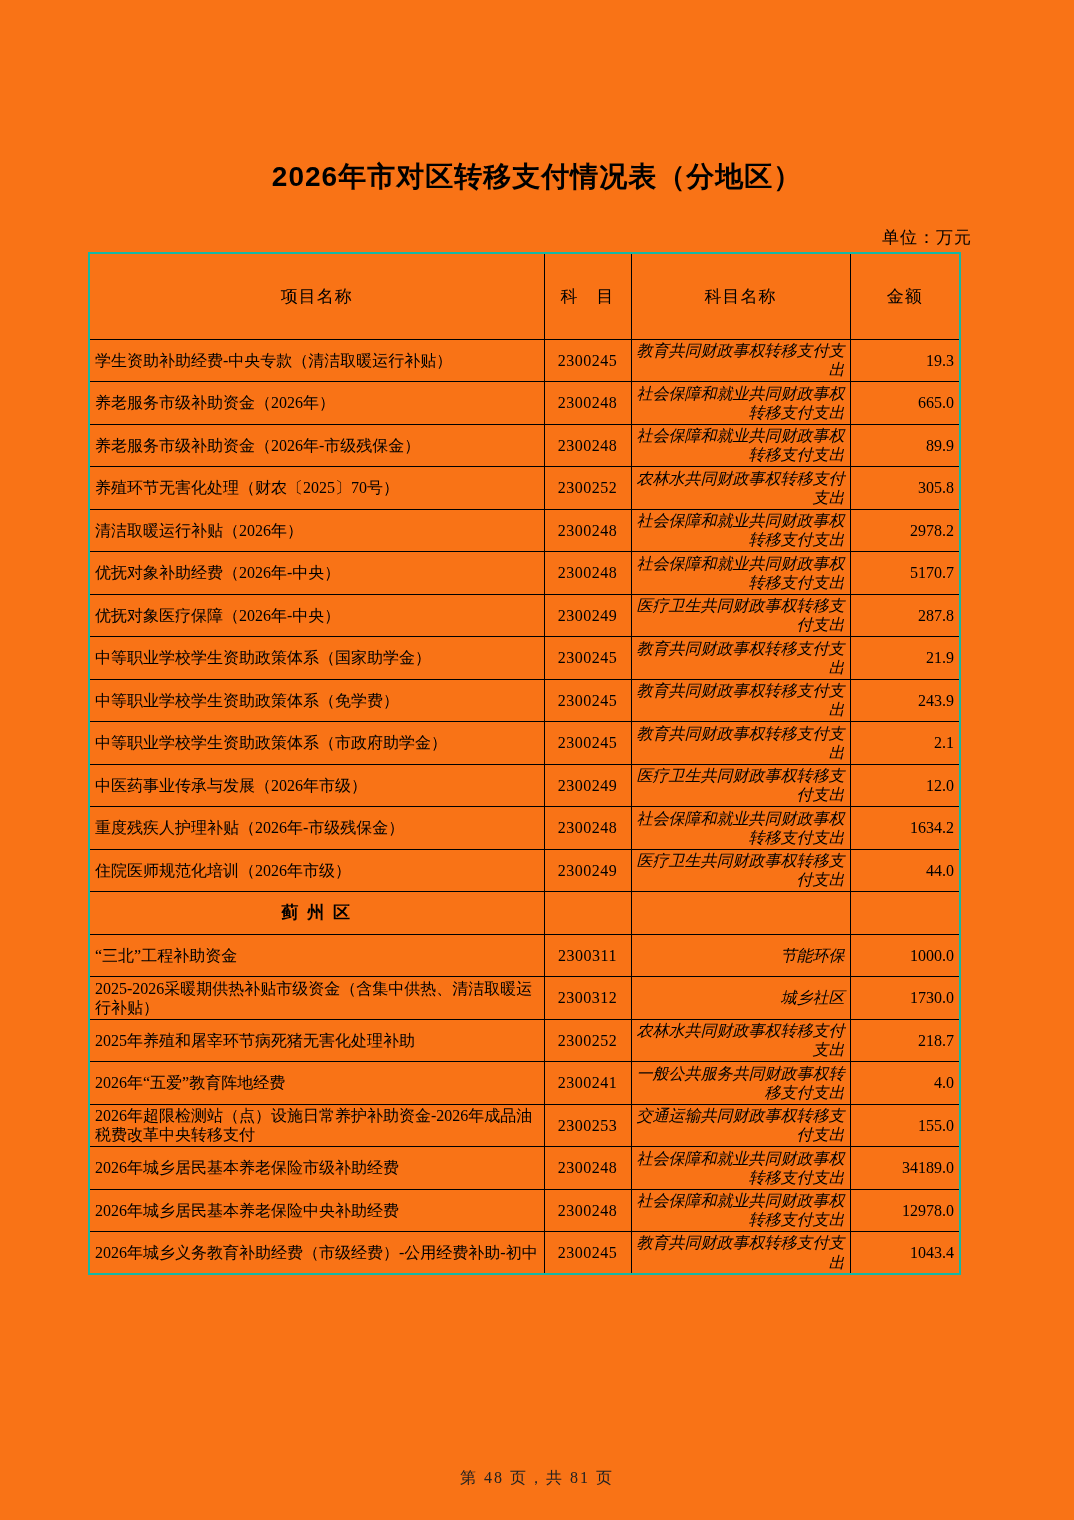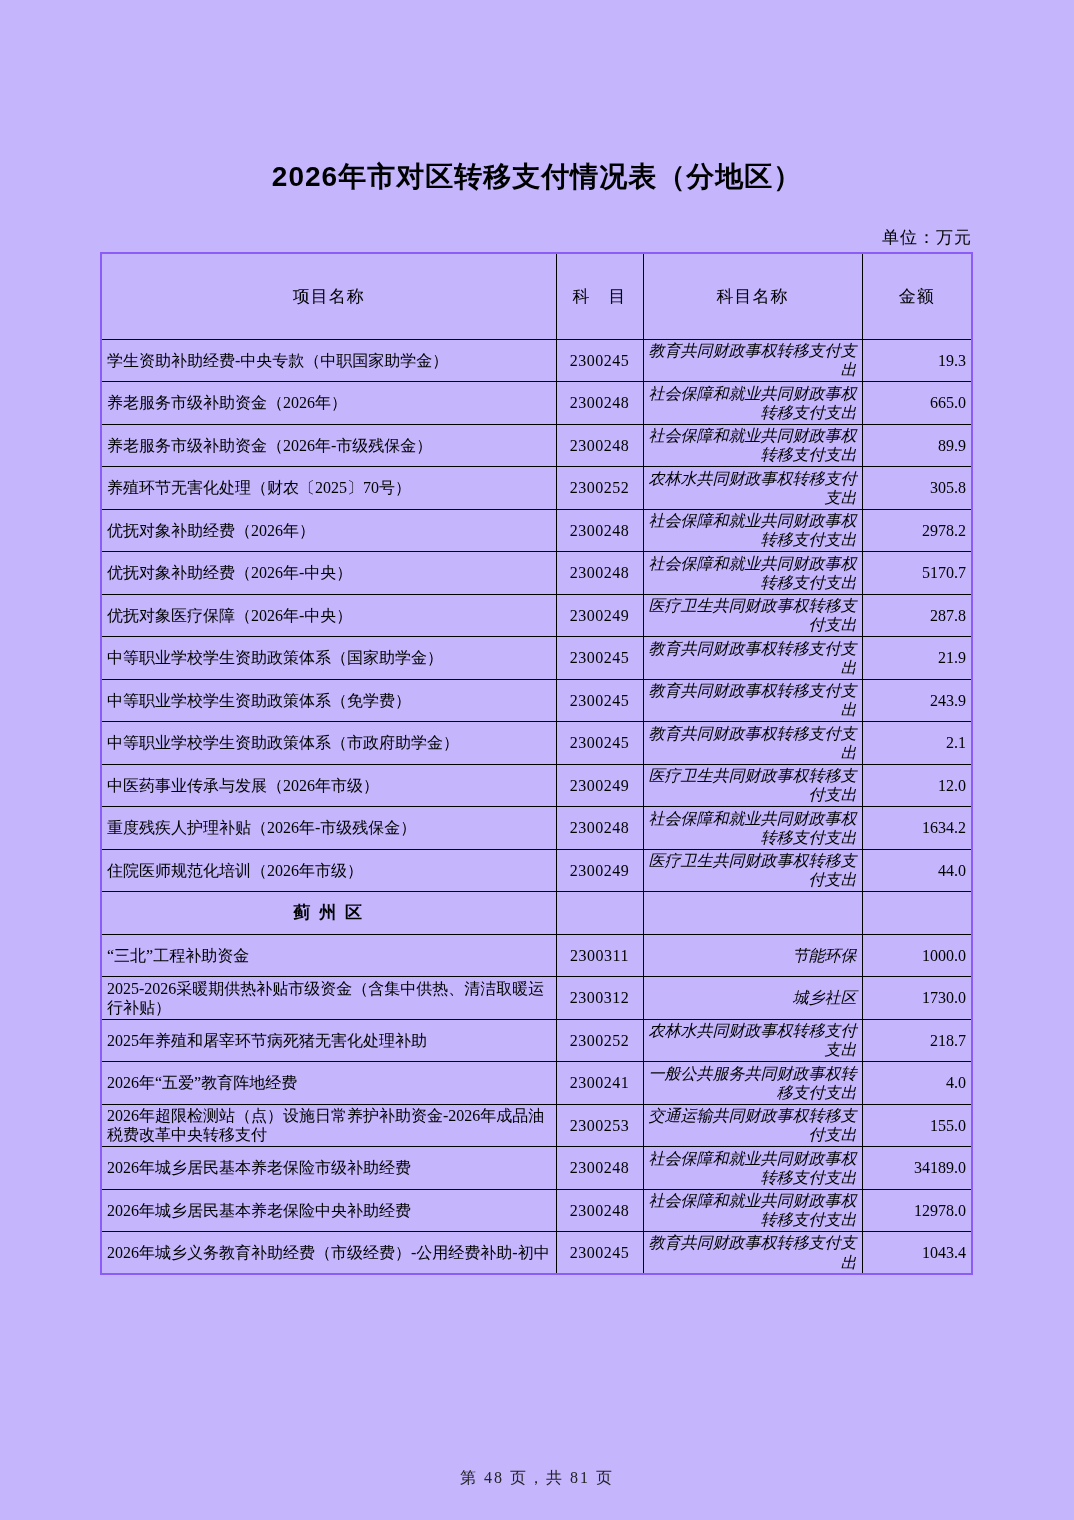--- a/index.html
+++ b/index.html
@@ -4,21 +4,21 @@
 <style>
   html, body {
     margin: 0;
     padding: 0;
     background: #ffffff;
   }
   .page {
     position: relative;
     width: 1074px;
     height: 1520px;
-    background: #c4b5fd;
+    background: #f97316;
     color: #000000;
     font-family: "Liberation Serif", "DejaVu Serif", serif;
     overflow: hidden;
   }
   .doc-title {
     position: absolute;
     top: 158px;
     left: 0;
     width: 100%;
     text-align: center;
@@ -31,25 +31,25 @@
     position: absolute;
     top: 226px;
     right: 102px;
     font-size: 17px;
     letter-spacing: 1px;
     margin-left: 12px;
   }
   table.pay-table {
     position: absolute;
     top: 252px;
-    left: 100px;
+    left: 88px;
     width: 871px;
     border-collapse: collapse;
     table-layout: fixed;
-    border: 2px solid #8b5cf6;
+    border: 2px solid #14b8a6;
   }
   table.pay-table th,
   table.pay-table td {
     border: 1.5px solid #000;
     vertical-align: middle;
     overflow: hidden;
   }
   table.pay-table thead tr {
     height: 86px;
   }
@@ -109,21 +109,21 @@
     <thead>
       <tr>
         <th>项目名称</th>
         <th>科　目</th>
         <th>科目名称</th>
         <th>金额</th>
       </tr>
     </thead>
     <tbody>
         <tr>
-    <td class="cell-name">学生资助补助经费-中央专款（中职国家助学金）</td>
+    <td class="cell-name">学生资助补助经费-中央专款（清洁取暖运行补贴）</td>
     <td class="cell-code">2300245</td>
     <td class="cell-subject">教育共同财政事权转移支付支出</td>
     <td class="cell-amount">19.3</td>
   </tr>
         <tr>
     <td class="cell-name">养老服务市级补助资金（2026年）</td>
     <td class="cell-code">2300248</td>
     <td class="cell-subject">社会保障和就业共同财政事权转移支付支出</td>
     <td class="cell-amount">665.0</td>
   </tr>
@@ -133,21 +133,21 @@
     <td class="cell-subject">社会保障和就业共同财政事权转移支付支出</td>
     <td class="cell-amount">89.9</td>
   </tr>
         <tr>
     <td class="cell-name">养殖环节无害化处理（财农〔2025〕70号）</td>
     <td class="cell-code">2300252</td>
     <td class="cell-subject">农林水共同财政事权转移支付支出</td>
     <td class="cell-amount">305.8</td>
   </tr>
         <tr>
-    <td class="cell-name">优抚对象补助经费（2026年）</td>
+    <td class="cell-name">清洁取暖运行补贴（2026年）</td>
     <td class="cell-code">2300248</td>
     <td class="cell-subject">社会保障和就业共同财政事权转移支付支出</td>
     <td class="cell-amount">2978.2</td>
   </tr>
         <tr>
     <td class="cell-name">优抚对象补助经费（2026年-中央）</td>
     <td class="cell-code">2300248</td>
     <td class="cell-subject">社会保障和就业共同财政事权转移支付支出</td>
     <td class="cell-amount">5170.7</td>
   </tr>

